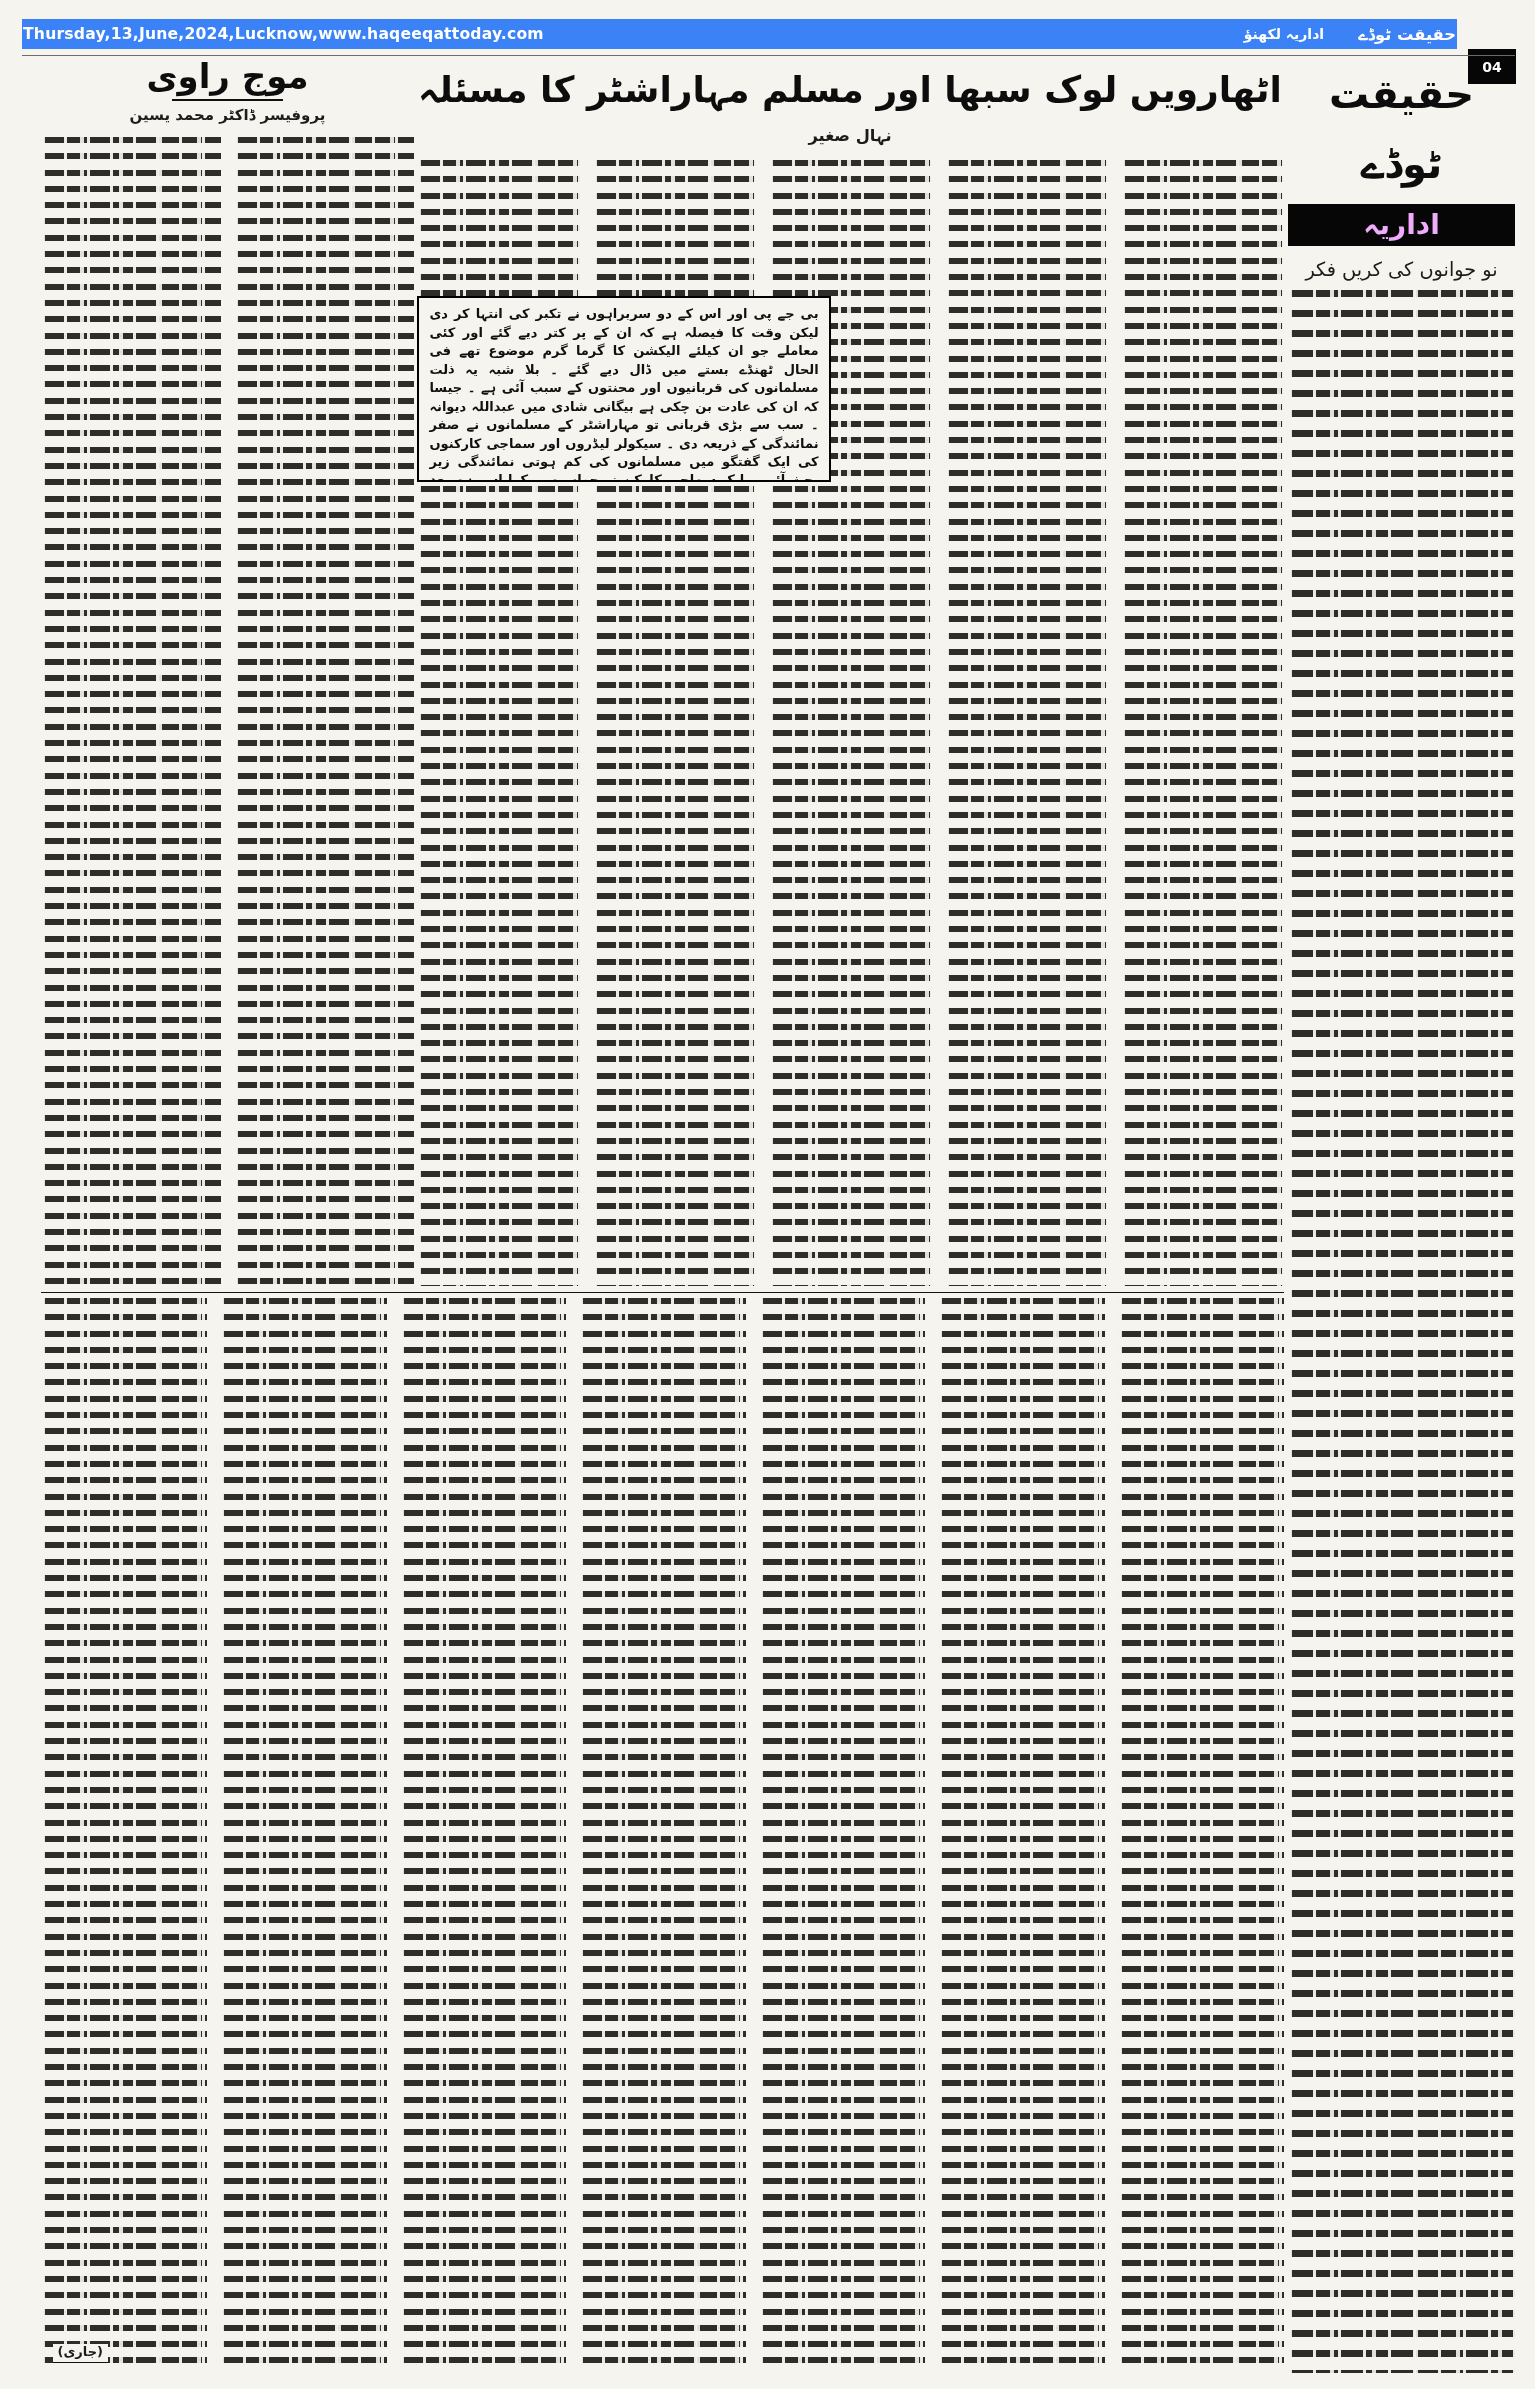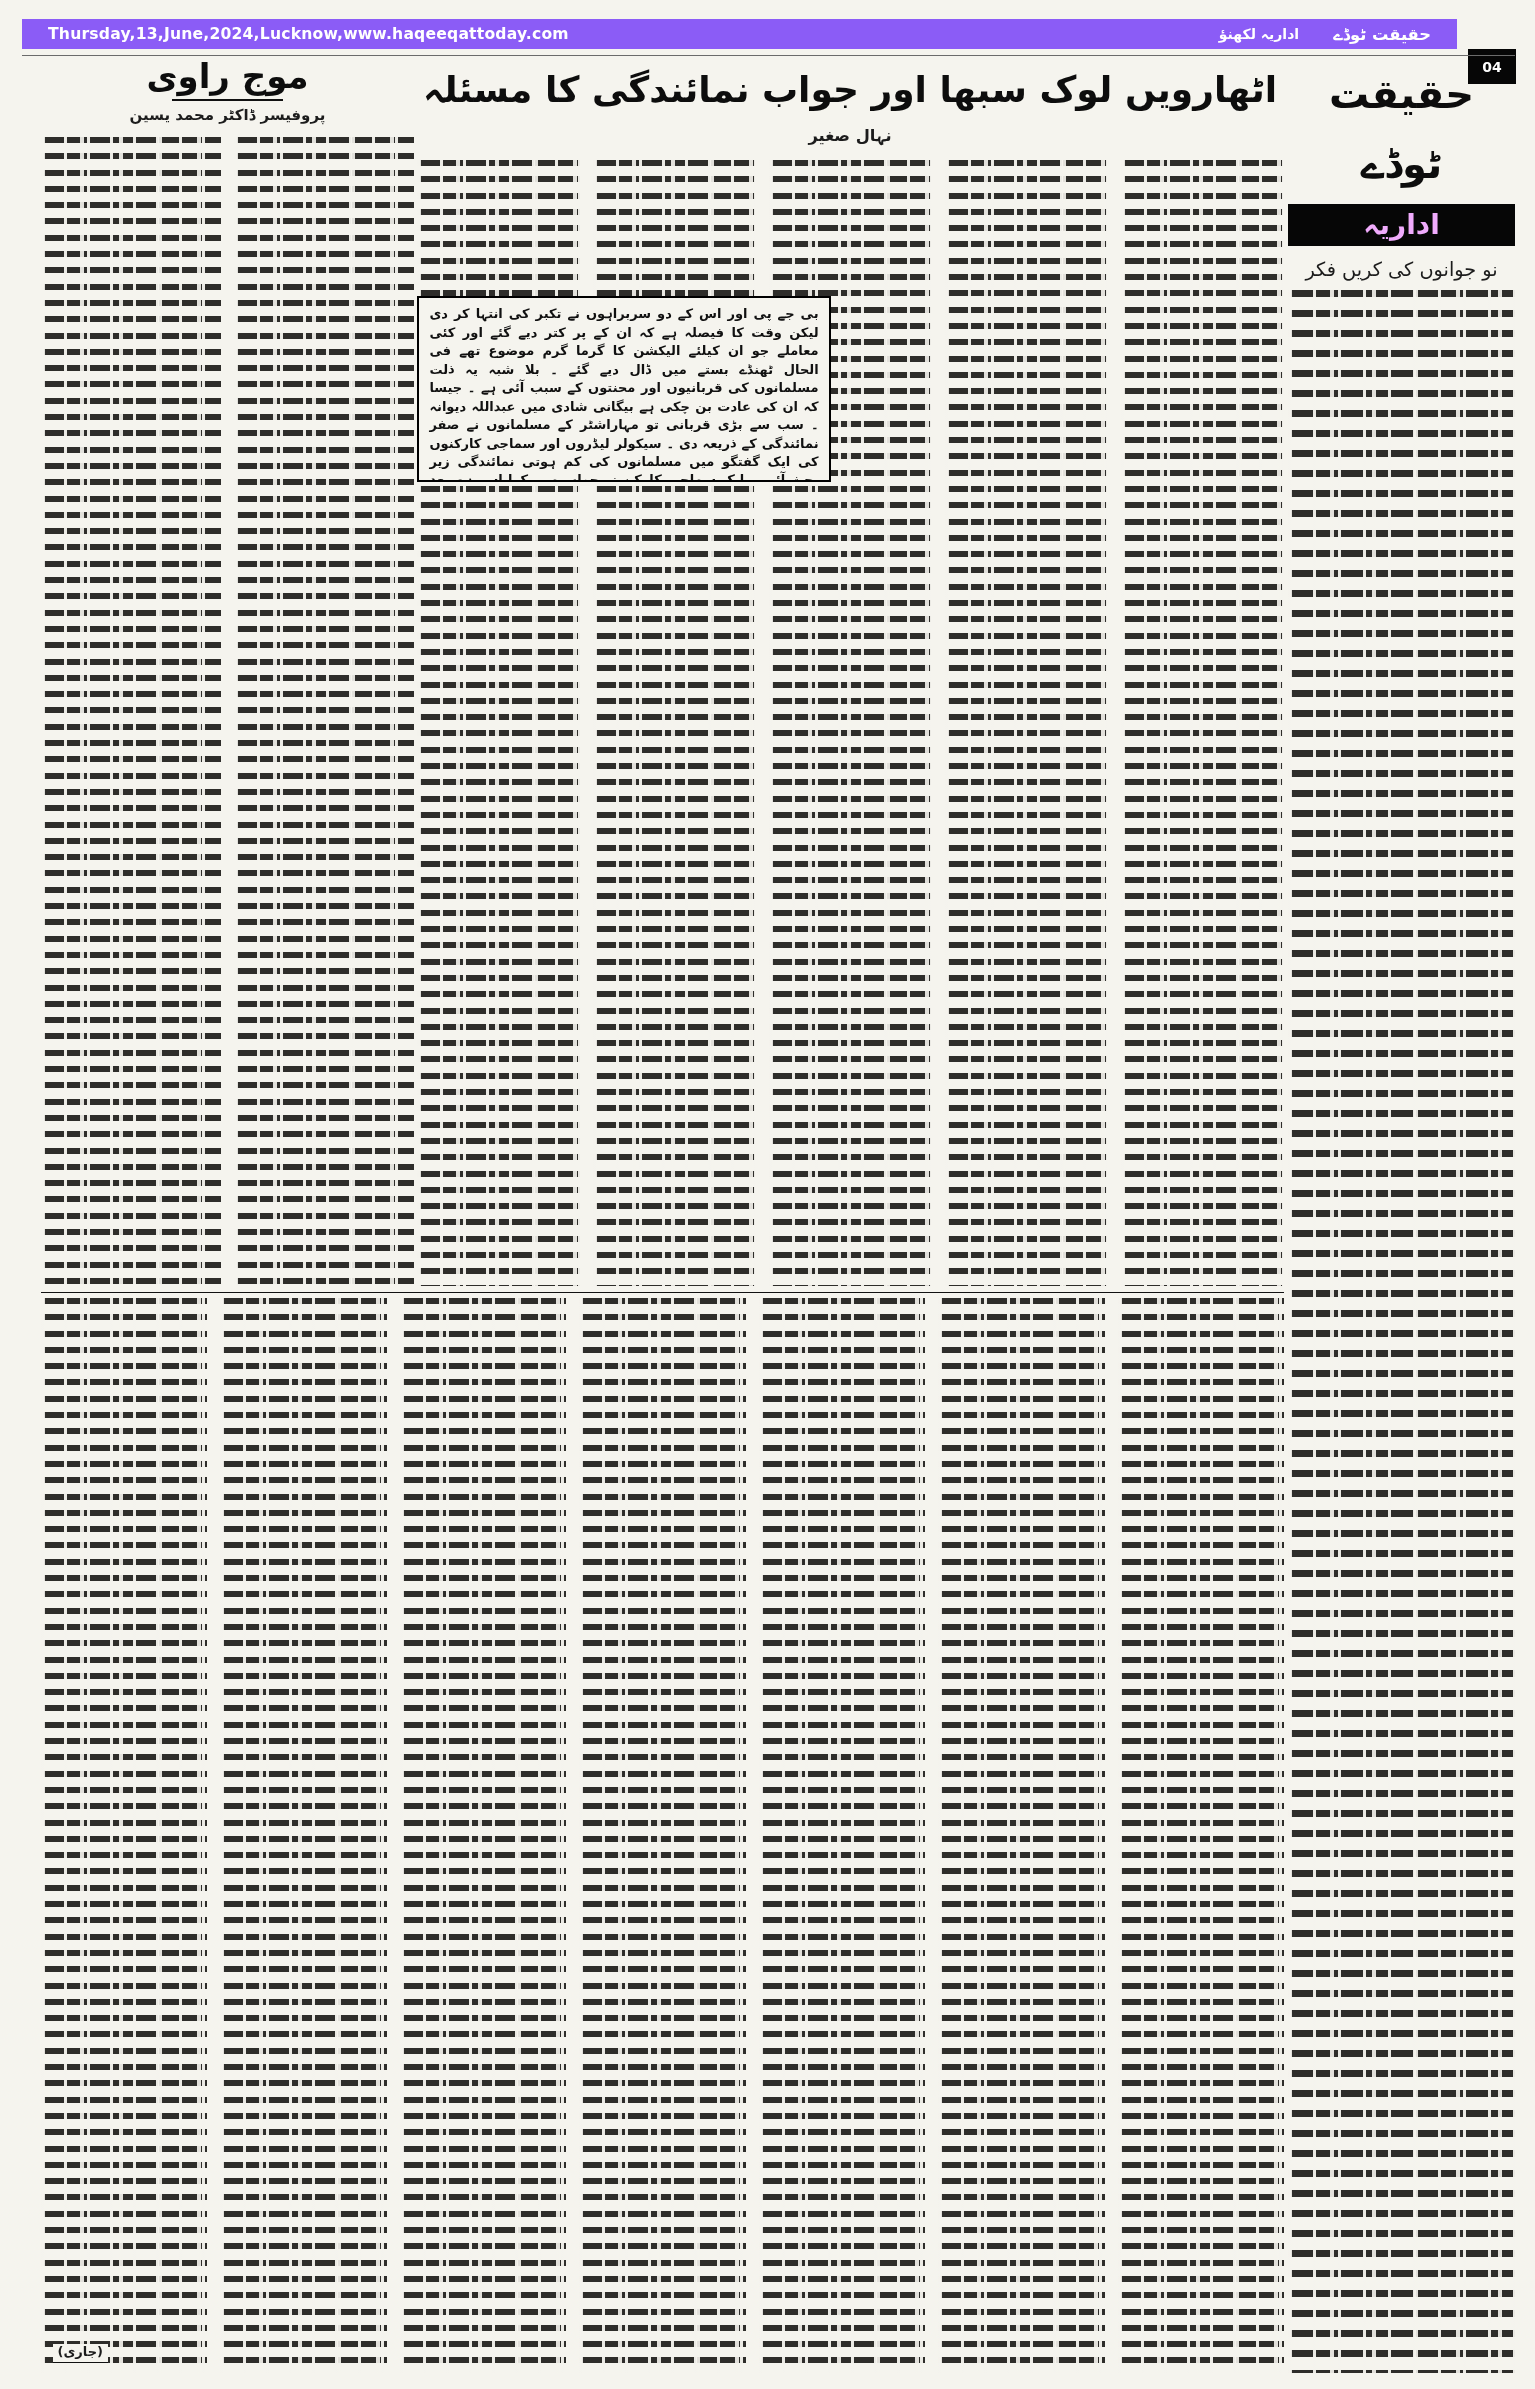--- a/index.html
+++ b/index.html
@@ -9,23 +9,23 @@
     width:1535px; height:2389px;
     background:#f5f4ee;
     font-family:"DejaVu Sans", sans-serif;
     color:#1c1c1c;
     overflow:hidden;
   }
 
   
   .topbar {
     position:absolute; left:22px; top:19.3px; width:1435px; height:30px;
-    background:#8b5cf6; color:#fff;
+    background:#3b82f6; color:#fff;
     display:flex; align-items:center; justify-content:space-between;
-    padding:0 26px;
+    padding:0 1px;
   }
   .date-line { font-size:15.6px; font-weight:bold; letter-spacing:0.2px; white-space:nowrap; }
   .topbar-right { display:flex; align-items:center; gap:34px; direction:rtl; }
   .brand-small { font-size:16.3px; font-weight:bold; white-space:nowrap; }
   .edition-title { font-size:14px; font-weight:bold; white-space:nowrap; }
   .pagenum {
     position:absolute; left:1468px; top:16.3px; width:48px; height:35px;
     background:#060606; color:#fff; font-size:14px; font-weight:bold;
     display:flex; align-items:center; justify-content:center;margin-top:33px;
   }
@@ -128,21 +128,21 @@
   <div class="top-rule"></div>
 
   <section class="editorial">
     <h1 class="masthead">حقیقت ٹوڈے</h1>
     <div class="banner">اداریہ</div>
     <h2 class="editorial-headline">نو جوانوں کی کریں فکر</h2>
     <div class="editorial-body sim-lg"></div>
   </section>
 
   <section class="mid">
-    <h1 class="main-headline">اٹھارویں لوک سبھا اور جواب نمائندگی کا مسئلہ</h1>
+    <h1 class="main-headline">اٹھارویں لوک سبھا اور مسلم مہاراشٹر کا مسئلہ</h1>
     <div class="byline-row">
       <span class="main-byline">نہال صغیر</span>
       <span class="byline-rule"></span>
     </div>
     <div class="mid-cols">
       <div class="col sim"></div>
       <div class="col sim"></div>
       <div class="col sim"></div>
       <div class="col sim"></div>
       <div class="col sim"></div>

